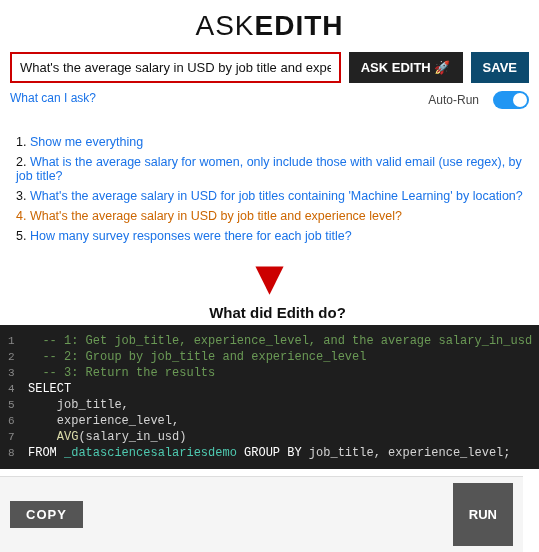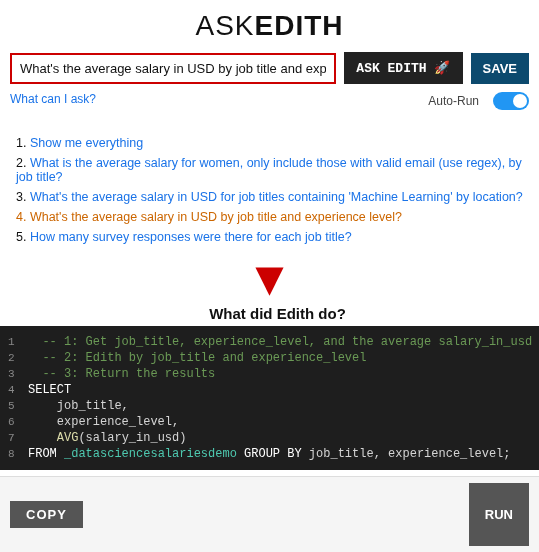--- a/index.html
+++ b/index.html
@@ -52,21 +52,20 @@
       color: #fff;
       border: none;
       padding: 8px 12px;
       font-size: 13px;
       font-weight: bold;
       cursor: pointer;
       white-space: nowrap;
       display: flex;
       align-items: center;
       gap: 4px;
-      font-family: Liberation Mono, monospace;
     }
     .save-btn {
       background: #0c4a6e;
       color: #fff;
       border: none;
       padding: 8px 12px;
       font-size: 13px;
       font-weight: bold;
       cursor: pointer;
     }
@@ -177,21 +176,21 @@
     .c-keyword { color: #ffffff; }
     .c-function { color: #dcdcaa; }
     .c-white { color: #d4d4d4; }
     .c-green { color: #4ec9b0; }
 
     
     .bottom-bar {
       position: absolute;
       bottom: 0;
       left: 0;
-      right: 0;
+      right: 16px;
       background: #f5f5f5;
       border-top: 1px solid #ddd;
       display: flex;
       justify-content: space-between;
       align-items: center;
       padding: 6px 10px;
     }
     .copy-btn {
       background: #555;
       color: #fff;
@@ -265,21 +264,21 @@
 
 <div class="edith-label">What did Edith do?</div>
 
 <div class="code-block">
   <div class="code-line">
     <span class="line-num">1</span>
     <span class="line-content c-comment">  -- 1: Get job_title, experience_level, and the average salary_in_usd from _datascienc</span>
   </div>
   <div class="code-line">
     <span class="line-num">2</span>
-    <span class="line-content c-comment">  -- 2: Edith by job_title and experience_level</span>
+    <span class="line-content c-comment">  -- 2: Group by job_title and experience_level</span>
   </div>
   <div class="code-line">
     <span class="line-num">3</span>
     <span class="line-content c-comment">  -- 3: Return the results</span>
   </div>
   <div class="code-line">
     <span class="line-num">4</span>
     <span class="line-content c-keyword">SELECT</span>
   </div>
   <div class="code-line">

